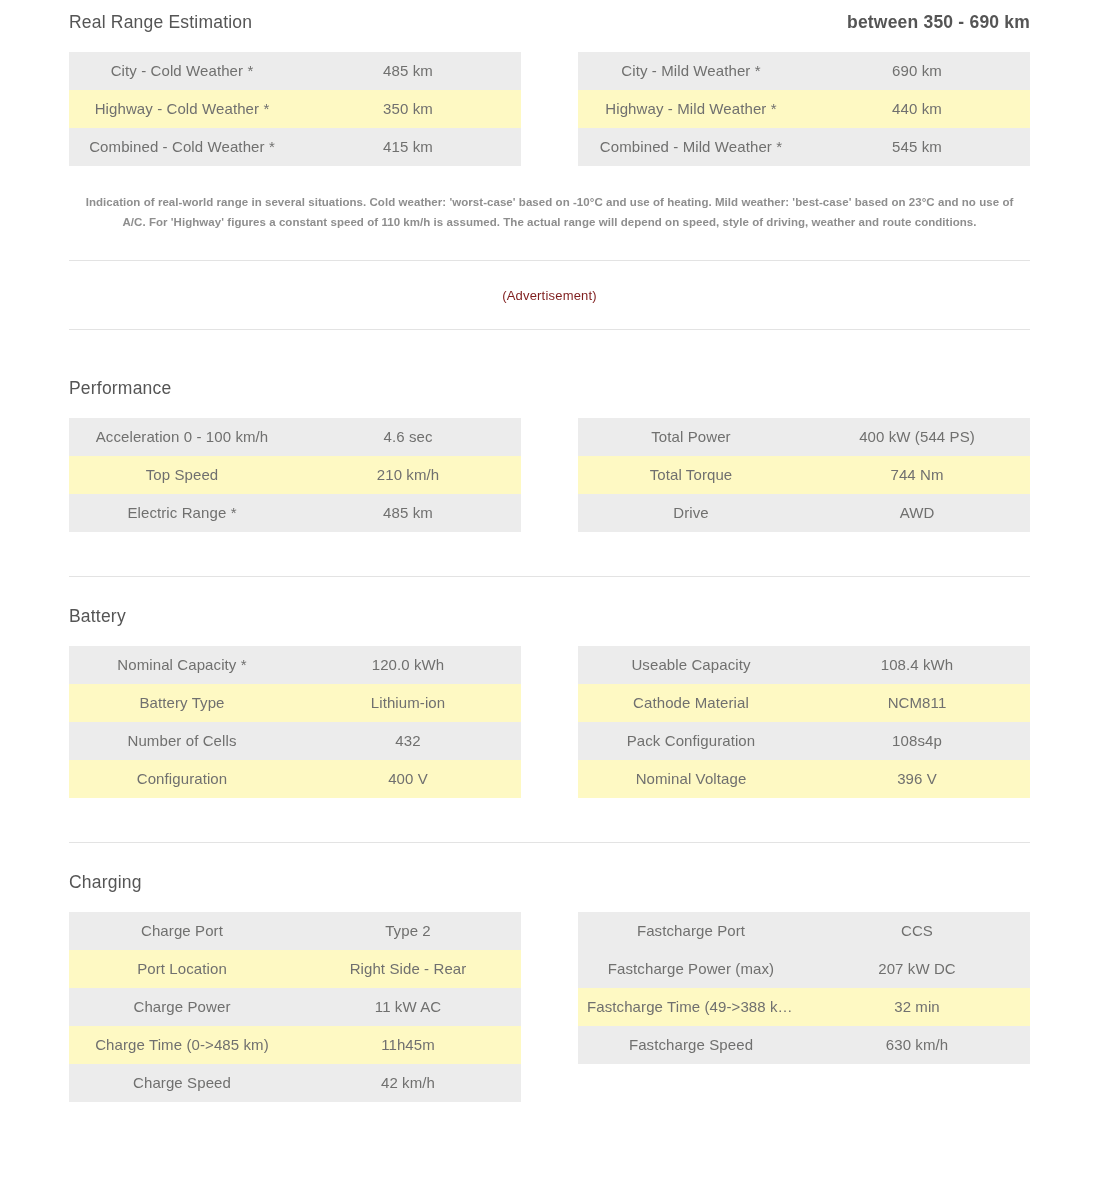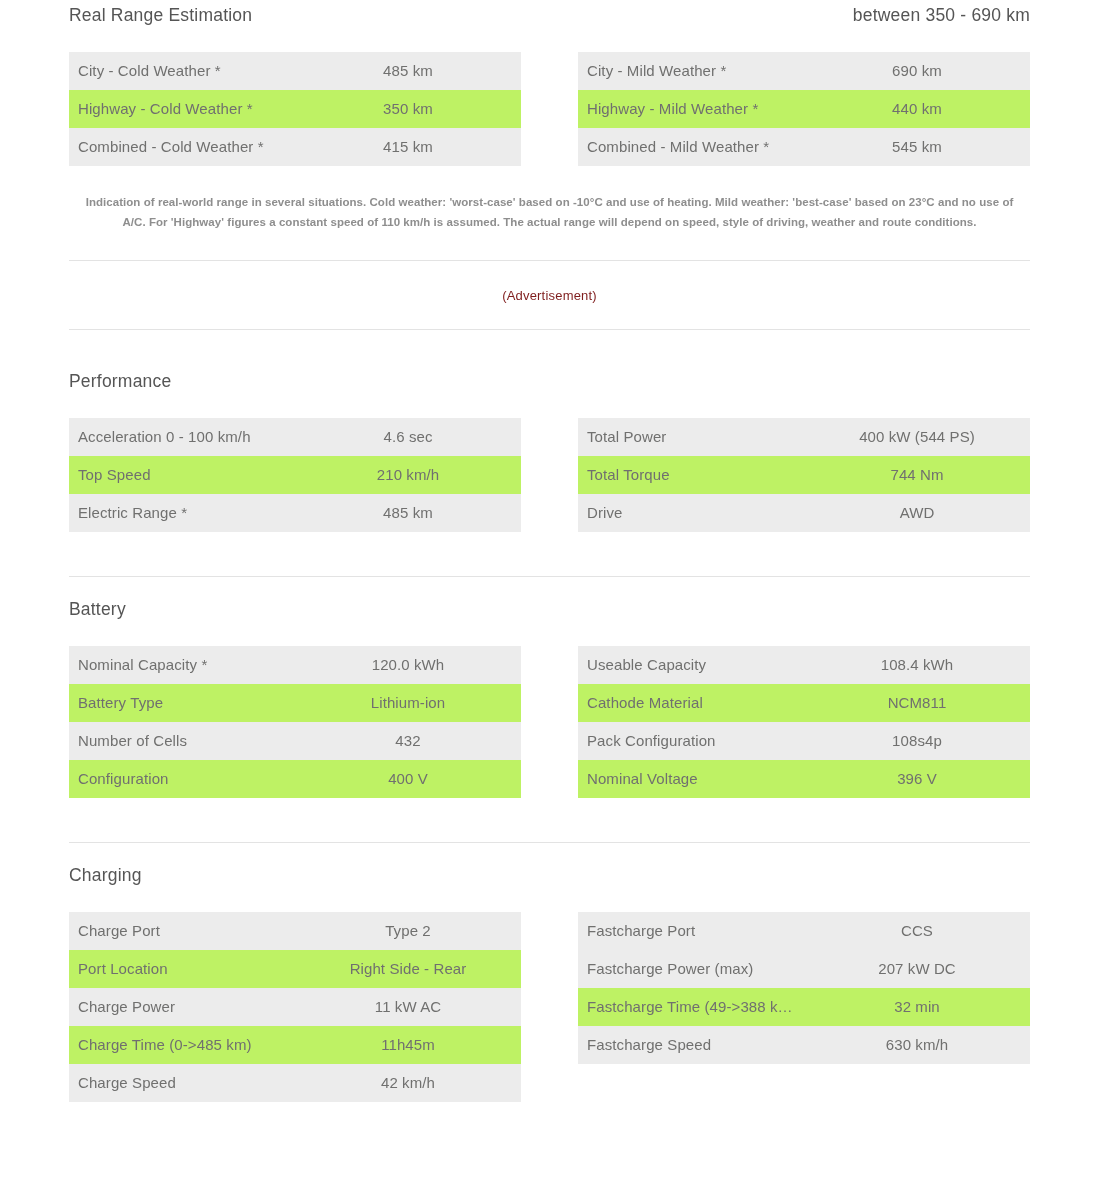--- a/index.html
+++ b/index.html
@@ -19,34 +19,34 @@
     box-sizing: border-box;
     padding: 0 69px;
   }
 
   
   .section-head {
     display: flex;
     align-items: baseline;
     justify-content: space-between;
     height: 52px;
-    padding-top: 5px;
+    padding-top: 12px;
     box-sizing: border-box;
   }
   .section-title {
     font-size: 17.5px;
     color: #555555;
     font-weight: 400;
     letter-spacing: .2px;
     line-height: 1.2;
   }
   .section-sub {
     font-size: 17.5px;
     color: #555555;
-    font-weight: 400;
+    font-weight: 700;
     letter-spacing: .2px;
     line-height: 1.2;
     white-space: nowrap;
     margin-left: 36px;
   }
 
   
   .cols {
     display: flex;
     justify-content: space-between;
@@ -55,40 +55,40 @@
   .col {
     width: 452px;
     flex: 0 0 452px;
   }
   table.spec {
     width: 100%;
     border-collapse: collapse;
     table-layout: fixed;
   }
   table.spec tr {
-    background: #bef264;
+    background: #fef9c3;
   }
   table.spec tr.odd {
     background: #ececec;
   }
   table.spec td {
     height: 38px;
     padding: 0 9px;
     font-size: 15px;
     color: #70706f;
     font-weight: 400;
     line-height: 38px;
     white-space: nowrap;
     overflow: hidden;
     text-overflow: ellipsis;
     vertical-align: middle;
     letter-spacing: .1px;
   }
   table.spec td.k {
-    text-align: left;
+    text-align: center;
   }
   table.spec td.v {
     text-align: center;
   }
 
   
   .footnote {
     margin: 26px auto 0 auto;
     width: 950px;
     text-align: center;

